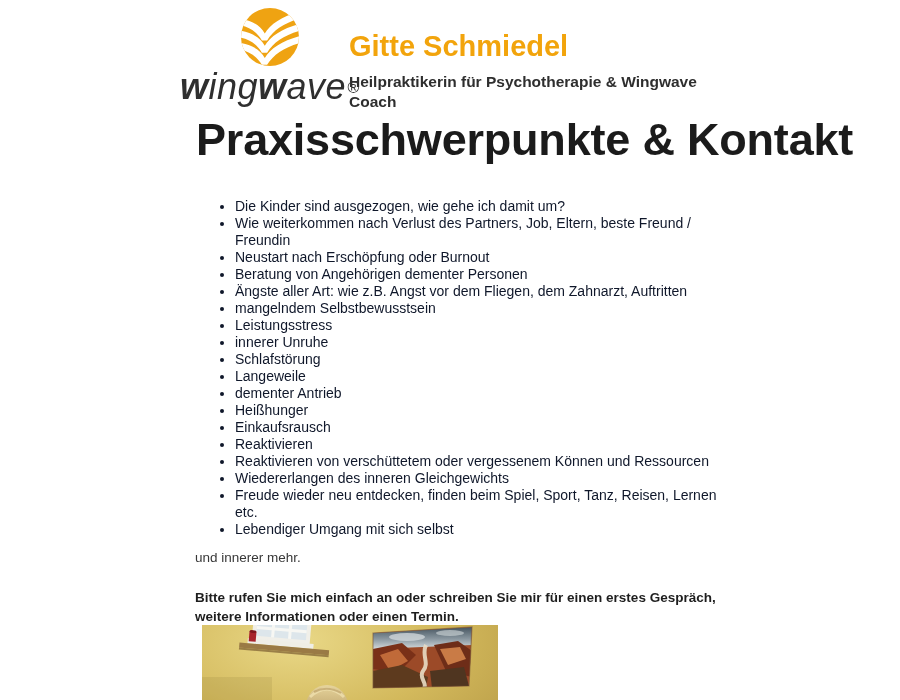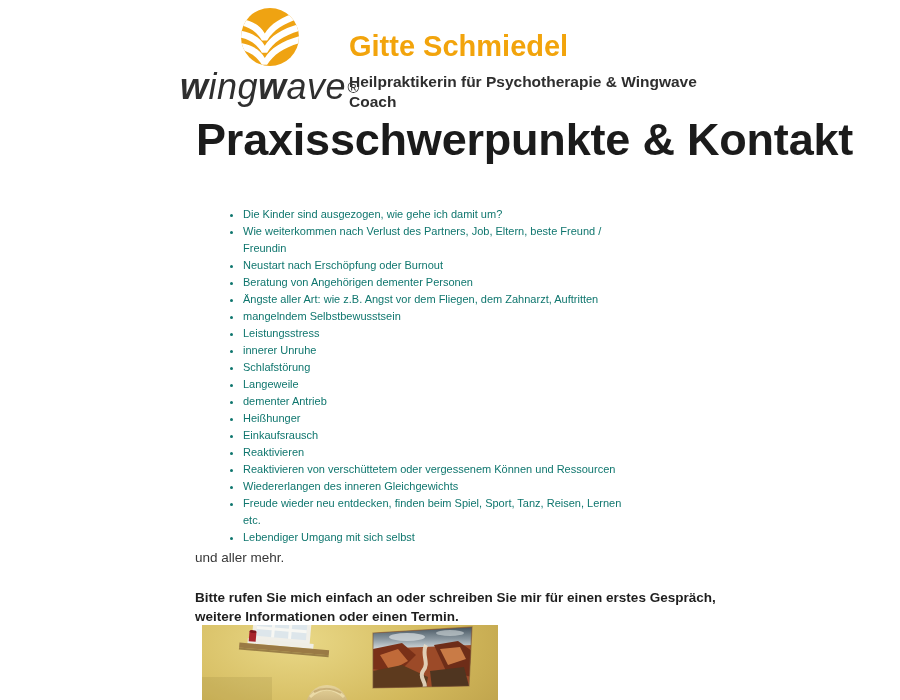--- a/index.html
+++ b/index.html
@@ -28,22 +28,22 @@
     margin-top:11px;font-size:15.5px;font-weight:700;color:#2e2e2e;line-height:20px;
     white-space:pre-line;
   }
 
   
   .page-title{
     left:196px;top:121px;margin:0;font-size:45px;font-weight:700;color:#1b1b1b;
     line-height:38px;white-space:nowrap;letter-spacing:-0.2px;
   }
   .focus-list{
-    left:195px;top:198px;width:520px;margin:8px;padding:0 0 0 40px;
-    list-style:disc outside;font-size:11px;line-height:17px;color:#0f766e;
+    left:195px;top:198px;width:520px;margin:0;padding:0 0 0 40px;
+    list-style:disc outside;font-size:14px;line-height:17px;color:#0f172a;
   }
   .focus-list li{white-space:pre-line;}
   .more-text{
     left:195px;top:549px;margin:0;font-size:13.5px;line-height:17px;color:#383838;
   }
   .cta-text{
     left:195px;top:588px;margin:0;width:540px;font-size:13.5px;font-weight:700;
     line-height:19px;color:#1e1e1e;white-space:pre-line;
   }
 
@@ -101,21 +101,21 @@
   <li>Heißhunger</li>
   <li>Einkaufsrausch</li>
   <li>Reaktivieren</li>
   <li>Reaktivieren von verschüttetem oder vergessenem Können und Ressourcen</li>
   <li>Wiedererlangen des inneren Gleichgewichts</li>
   <li>Freude wieder neu entdecken, finden beim Spiel, Sport,  Tanz, Reisen, Lernen
 etc.</li>
   <li>Lebendiger Umgang mit sich selbst</li>
 </ul>
 
-<p class="abs more-text">und aller mehr.</p>
+<p class="abs more-text">und innerer mehr.</p>
 
 <p class="abs cta-text">Bitte rufen Sie mich einfach an oder schreiben Sie mir für einen erstes Gespräch,
 weitere Informationen oder einen Termin.</p>
 
 <div class="abs room-photo">
   <svg viewBox="0 0 296 160" width="296" height="160">
     <defs>
       <radialGradient id="wallg" cx="32%" cy="10%" r="110%">
         <stop offset="0" stop-color="#e9d887"></stop>
         <stop offset="0.45" stop-color="#d3b95c"></stop>

